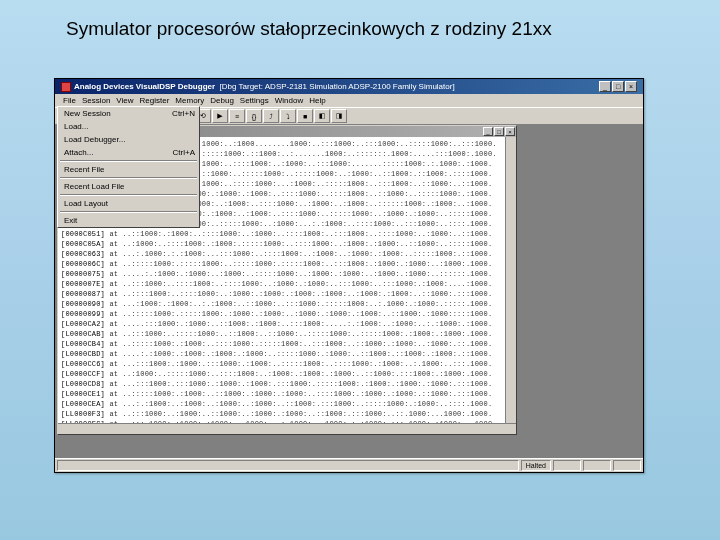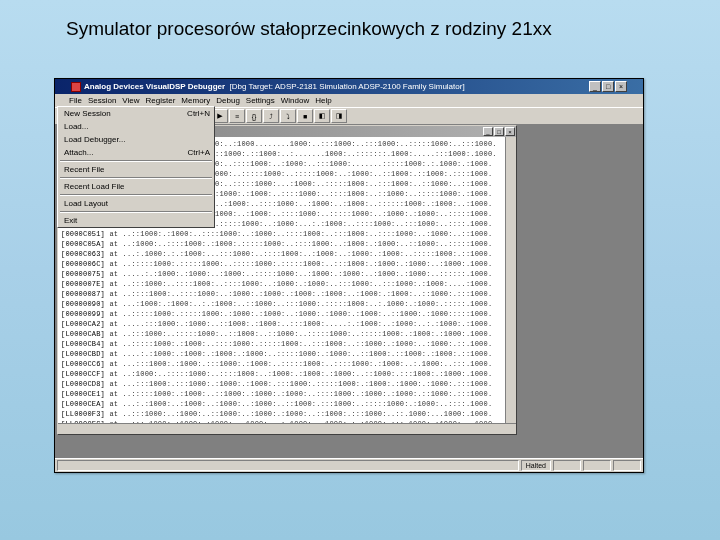--- a/index.html
+++ b/index.html
@@ -26,21 +26,21 @@
     box-shadow: 1px 1px 2px rgba(0,0,0,0.3);
     font-family: 'MS Sans Serif', Tahoma, sans-serif;
     font-size: 8px;
   }
   .titlebar {
     height: 15px;
     background: linear-gradient(to right, #0a246a, #3a6ea5);
     color: #fff;
     display: flex;
     align-items: center;
-    padding: 0 16px;
+    padding: 0 6px;
     font-size: 8px;
     white-space: nowrap;
   }
   .titlebar-icon {
     width: 10px; height: 10px;
     background: #d44; border: 1px solid #800;
     margin-right: 3px;
     flex-shrink: 0;
   }
   .titlebar-text { flex: 1; overflow: hidden; }
@@ -54,21 +54,21 @@
     display: flex; align-items: center; justify-content: center;
     color: #000;
   }
   .menubar {
     height: 13px;
     background: #d4d0c8;
     display: flex;
     align-items: center;
     font-size: 8px;
     color: #000;
-    padding-left: 14px;
+    padding-left: 8px;
     gap: 6px;
   }
   .menubar span { white-space: nowrap; }
   .toolbar {
     height: 18px;
     background: #d4d0c8;
     border-top: 1px solid #fff;
     border-bottom: 1px solid #808080;
     display: flex;
     align-items: center;
@@ -79,21 +79,21 @@
     width: 16px; height: 14px;
     background: #d4d0c8;
     border: 1px solid; border-color: #fff #808080 #808080 #fff;
     display: flex; align-items: center; justify-content: center;
     font-size: 8px;
   }
   .tbtn .sym { font-size: 7px; }
   .dropdown-menu {
     position: absolute;
     top: 27px; left: 2px;
-    width: 158px;
+    width: 143px;
     background: #d4d0c8;
     border: 1px solid; border-color: #fff #404040 #404040 #fff;
     font-size: 8px;
     color: #000;
     z-index: 10;
   }
   .dropdown-menu .mi {
     padding: 2px 4px 2px 6px;
     display: flex;
     justify-content: space-between;

